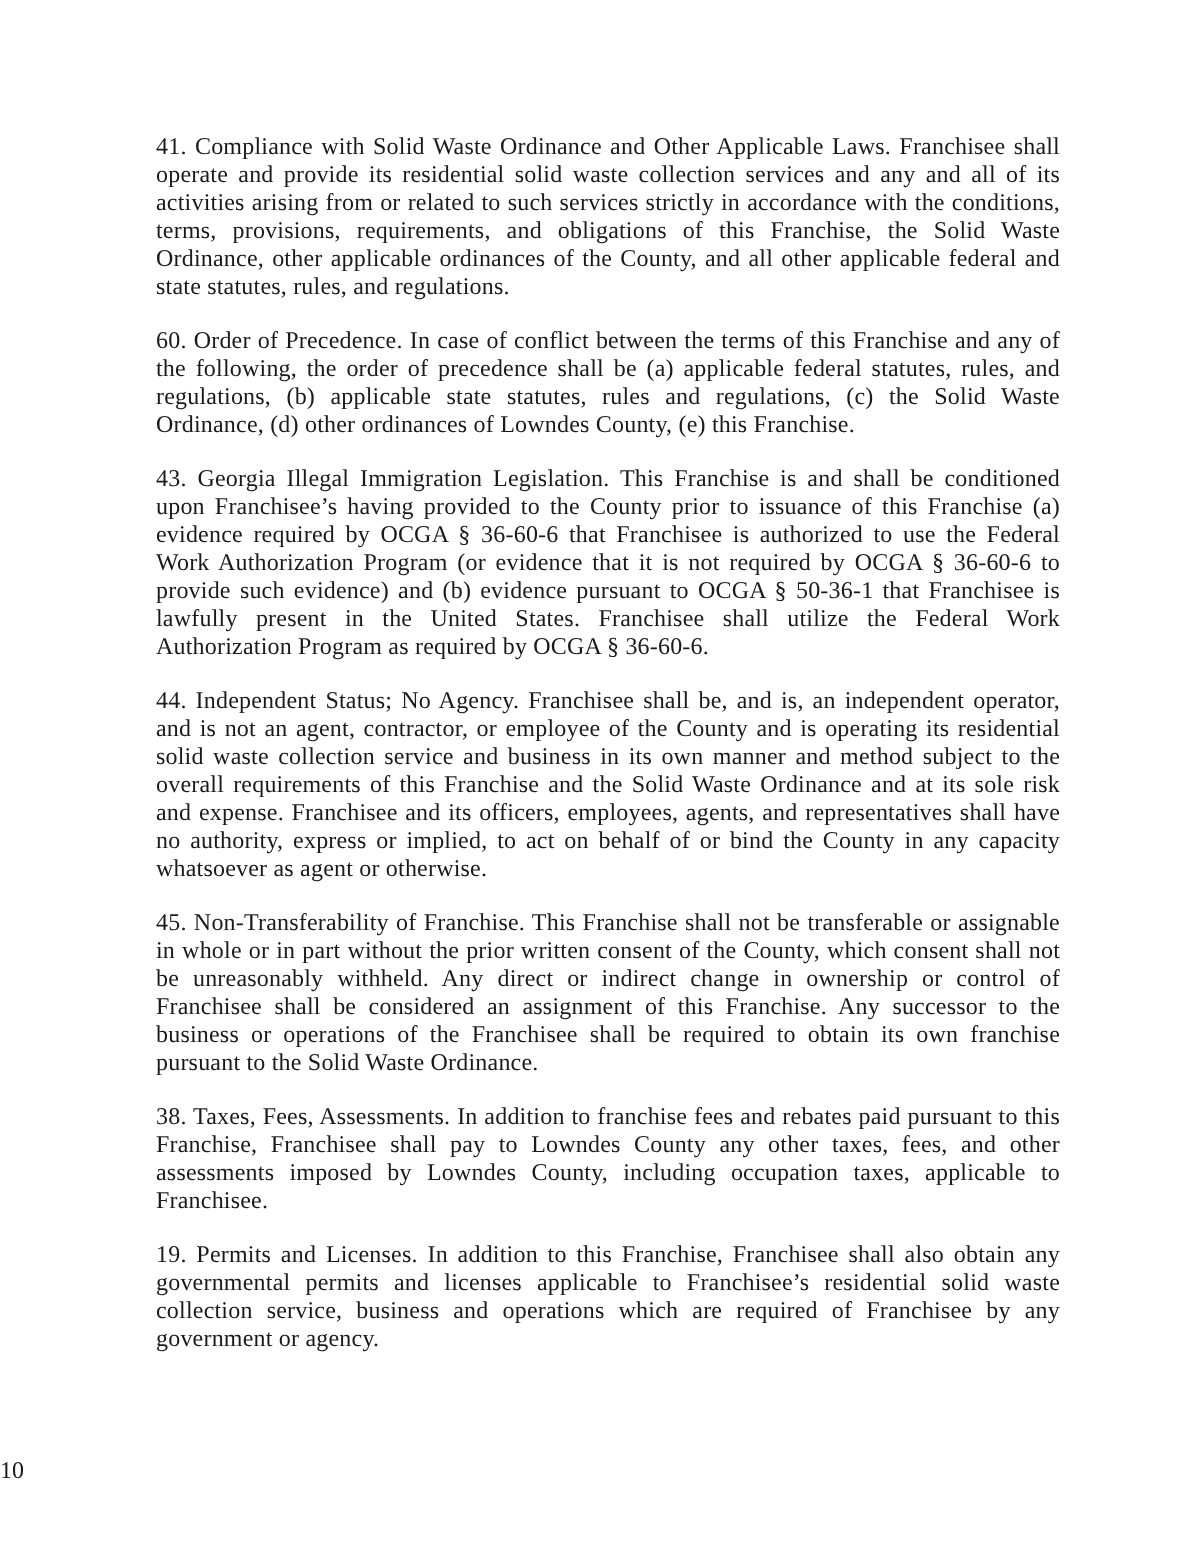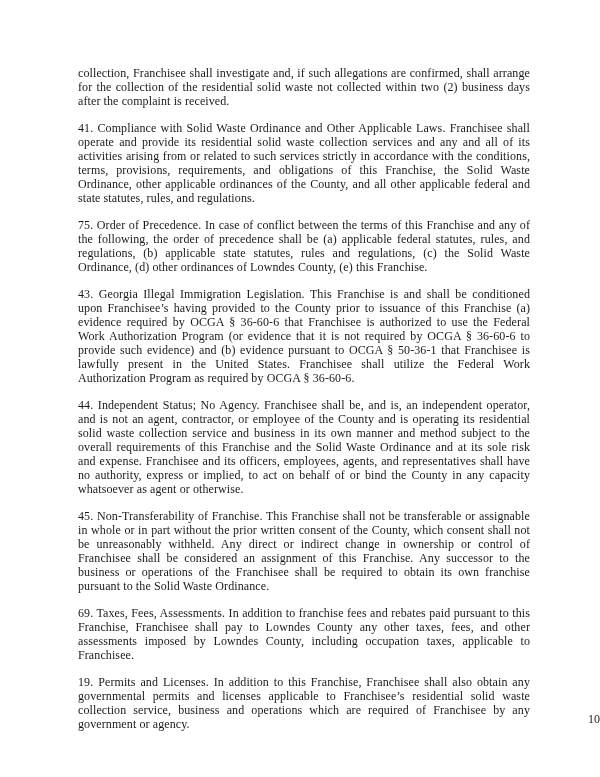--- a/index.html
+++ b/index.html
@@ -27,46 +27,45 @@
     font-size: 12px;
     line-height: 14px;
     text-align: justify;
     letter-spacing: 0.1px;
   }
   .content p strong {
     font-weight: normal;
   }
   .page-number {
     position: absolute;
-    bottom: 50px;
+    bottom: 34px;
     left: 0;
     width: 100%;
-    text-align: right;
+    text-align: left;
     font-size: 12px;
     color: #1a1a1a;
   }
 </style>
 </head>
 <body>
 
 <div class="page">
   <div class="content">
 
-    <p><span>collection, Franchisee shall investigate and, if such allegations are confirmed, shall arrange for the collection of the residential solid waste not collected within two (2) business days after the complaint is received.</span></p>
 
     <p><strong>41. Compliance with Solid Waste Ordinance and Other Applicable Laws.</strong> <span>Franchisee shall operate and provide its residential solid waste collection services and any and all of its activities arising from or related to such services strictly in accordance with the conditions, terms, provisions, requirements, and obligations of this Franchise, the Solid Waste Ordinance, other applicable ordinances of the County, and all other applicable federal and state statutes, rules, and regulations.</span></p>
 
-    <p><strong>75. Order of Precedence.</strong> <span>In case of conflict between the terms of this Franchise and any of the following, the order of precedence shall be (a) applicable federal statutes, rules, and regulations, (b) applicable state statutes, rules and regulations, (c) the Solid Waste Ordinance, (d) other ordinances of Lowndes County, (e) this Franchise.</span></p>
+    <p><strong>60. Order of Precedence.</strong> <span>In case of conflict between the terms of this Franchise and any of the following, the order of precedence shall be (a) applicable federal statutes, rules, and regulations, (b) applicable state statutes, rules and regulations, (c) the Solid Waste Ordinance, (d) other ordinances of Lowndes County, (e) this Franchise.</span></p>
 
     <p><strong>43. Georgia Illegal Immigration Legislation.</strong> <span>This Franchise is and shall be conditioned upon Franchisee’s having provided to the County prior to issuance of this Franchise (a) evidence required by OCGA § 36-60-6 that Franchisee is authorized to use the Federal Work Authorization Program (or evidence that it is not required by OCGA § 36-60-6 to provide such evidence) and (b) evidence pursuant to OCGA § 50-36-1 that Franchisee is lawfully present in the United States. Franchisee shall utilize the Federal Work Authorization Program as required by OCGA § 36-60-6.</span></p>
 
     <p><strong>44. Independent Status; No Agency.</strong> <span>Franchisee shall be, and is, an independent operator, and is not an agent, contractor, or employee of the County and is operating its residential solid waste collection service and business in its own manner and method subject to the overall requirements of this Franchise and the Solid Waste Ordinance and at its sole risk and expense. Franchisee and its officers, employees, agents, and representatives shall have no authority, express or implied, to act on behalf of or bind the County in any capacity whatsoever as agent or otherwise.</span></p>
 
     <p><strong>45. Non-Transferability of Franchise.</strong> <span>This Franchise shall not be transferable or assignable in whole or in part without the prior written consent of the County, which consent shall not be unreasonably withheld. Any direct or indirect change in ownership or control of Franchisee shall be considered an assignment of this Franchise. Any successor to the business or operations of the Franchisee shall be required to obtain its own franchise pursuant to the Solid Waste Ordinance.</span></p>
 
-    <p><strong>69. Taxes, Fees, Assessments.</strong> <span>In addition to franchise fees and rebates paid pursuant to this Franchise, Franchisee shall pay to Lowndes County any other taxes, fees, and other assessments imposed by Lowndes County, including occupation taxes, applicable to Franchisee.</span></p>
+    <p><strong>38. Taxes, Fees, Assessments.</strong> <span>In addition to franchise fees and rebates paid pursuant to this Franchise, Franchisee shall pay to Lowndes County any other taxes, fees, and other assessments imposed by Lowndes County, including occupation taxes, applicable to Franchisee.</span></p>
 
     <p><strong>19. Permits and Licenses.</strong> <span>In addition to this Franchise, Franchisee shall also obtain any governmental permits and licenses applicable to Franchisee’s residential solid waste collection service, business and operations which are required of Franchisee by any government or agency.</span></p>
 
   </div>
 
   <div class="page-number">10</div>
 </div>
 
 </body></html>

